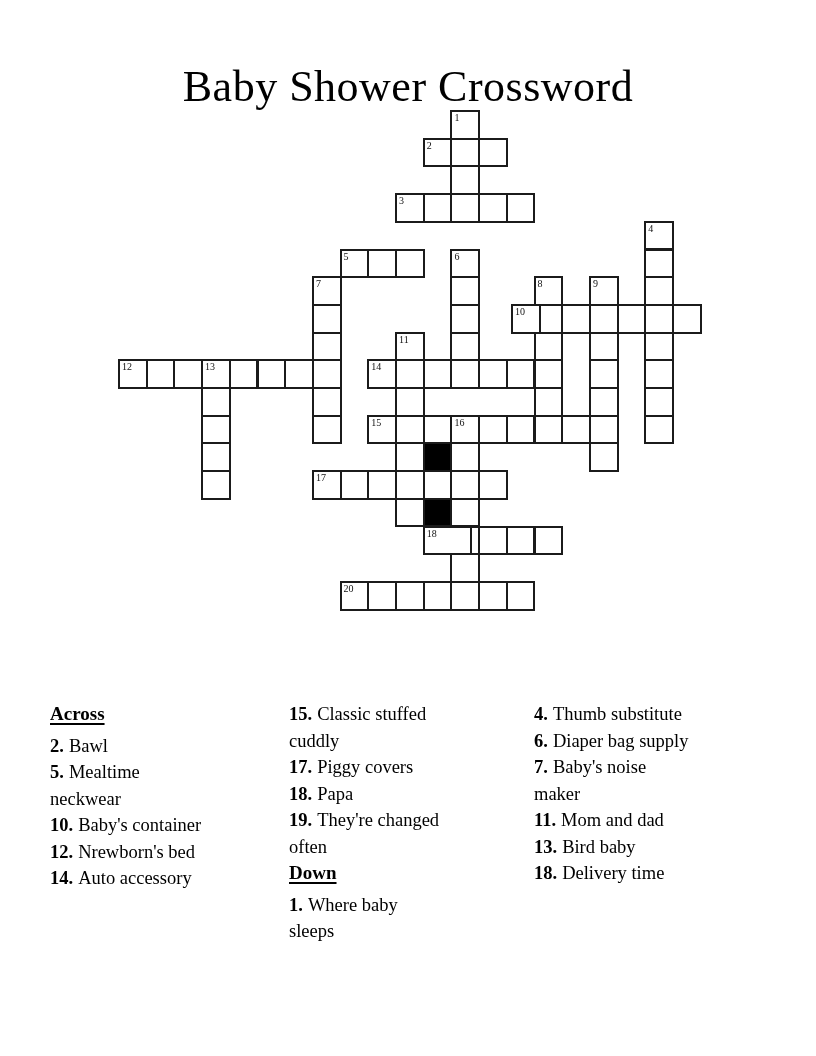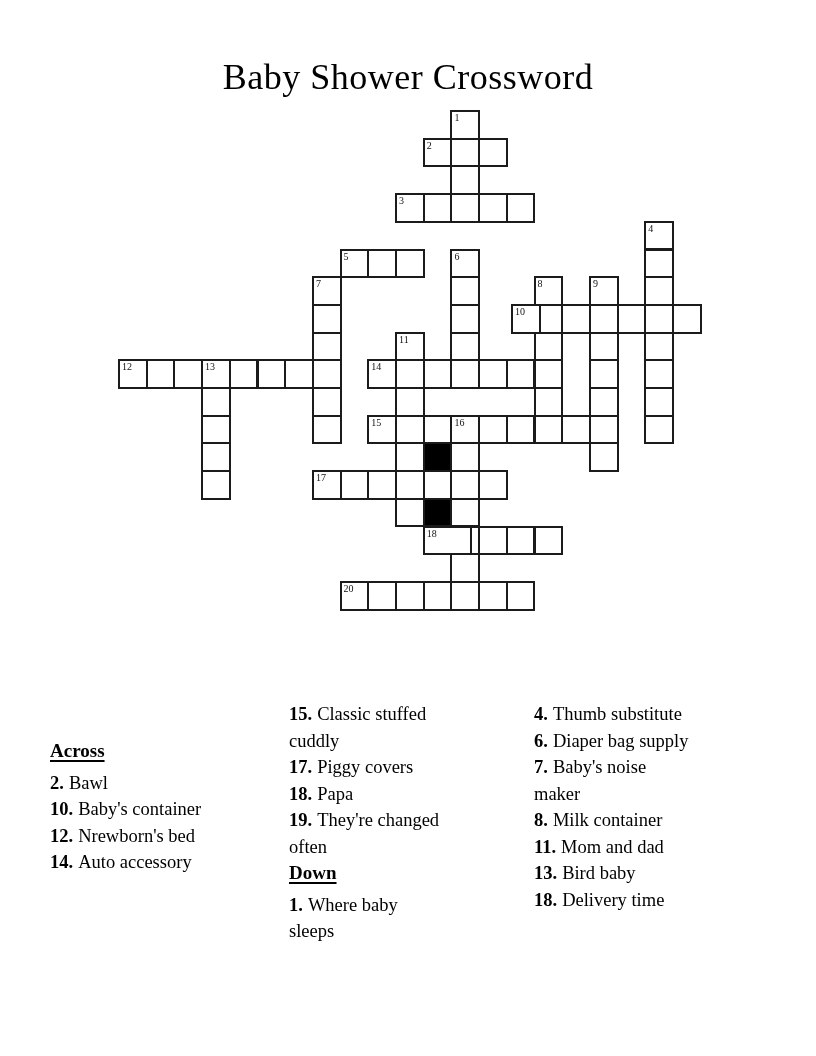--- a/index.html
+++ b/index.html
@@ -8,21 +8,21 @@
     background:#ffffff;
     position:relative;
     overflow:hidden;
     font-family:"Liberation Serif","DejaVu Serif",serif;
     color:#000;
   }
   .page-title{
     position:absolute;
     top:34px;left:0;width:816px;
     text-align:center;
-    font-size:36px;
+    font-size:44px;
     font-weight:400;
     letter-spacing:0.5px;
     line-height:1.1;
   }
   #grid-layer{position:absolute;left:0;top:0;width:816px;height:1056px;}
   .cell{
     position:absolute;
     box-sizing:border-box;
     border:2px solid #1b1b1b;
     background:#ffffff;
@@ -30,21 +30,21 @@
   .cell.black{background:#000000;}
   .cellnum{
     position:absolute;
     top:0px;left:2px;
     font-size:10px;
     line-height:12px;
     font-weight:400;
     color:#111;
   }
   .clue-col{position:absolute;top:701px;}
-  #clue-col-1{left:50px;width:212px;margin-top:37px;}
+  #clue-col-1{left:50px;width:212px;}
   #clue-col-2{left:289px;width:222px;}
   #clue-col-3{left:534px;width:222px;}
   .clue{
     margin:0;
     font-size:18.5px;
     line-height:26.5px;
     white-space:pre-line;
   }
   .clue b{font-weight:bold;margin-right:5px;}
   .clue-heading{
@@ -198,37 +198,38 @@
     <div class="cell" style="left: 422.7px; top: 580.9px; width: 29.7px; height: 29.7px;"></div>
     <div class="cell" style="left: 478.1px; top: 580.9px; width: 29.7px; height: 29.7px;"></div>
     <div class="cell" style="left: 505.8px; top: 580.9px; width: 29.7px; height: 29.7px;"></div>
     <div class="cell black" style="left: 422.7px; top: 442.4px; width: 29.7px; height: 29.7px;"></div>
     <div class="cell black" style="left: 422.7px; top: 497.8px; width: 29.7px; height: 29.7px;"></div>
   </div>
 
 <div class="clue-col" id="clue-col-1">
     <p class="clue-heading">Across</p>
     <p class="clue"><b>2.</b><span>Bawl</span></p>
+    <p class="clue"><b>5.</b><span>Mealtime
+neckwear</span></p>
     <p class="clue"><b>10.</b><span>Baby's container</span></p>
     <p class="clue"><b>12.</b><span>Nrewborn's bed</span></p>
     <p class="clue"><b>14.</b><span>Auto accessory</span></p>
   </div>
 <div class="clue-col" id="clue-col-2">
     <p class="clue"><b>15.</b><span>Classic stuffed
 cuddly</span></p>
     <p class="clue"><b>17.</b><span>Piggy covers</span></p>
     <p class="clue"><b>18.</b><span>Papa</span></p>
     <p class="clue"><b>19.</b><span>They're changed
 often</span></p>
     <p class="clue-heading">Down</p>
     <p class="clue"><b>1.</b><span>Where baby
 sleeps</span></p>
   </div>
 <div class="clue-col" id="clue-col-3">
     <p class="clue"><b>4.</b><span>Thumb substitute</span></p>
     <p class="clue"><b>6.</b><span>Diaper bag supply</span></p>
     <p class="clue"><b>7.</b><span>Baby's noise
 maker</span></p>
-    <p class="clue"><b>8.</b><span>Milk container</span></p>
     <p class="clue"><b>11.</b><span>Mom and dad</span></p>
     <p class="clue"><b>13.</b><span>Bird baby</span></p>
     <p class="clue"><b>18.</b><span>Delivery time</span></p>
   </div>
 
 </body></html>

